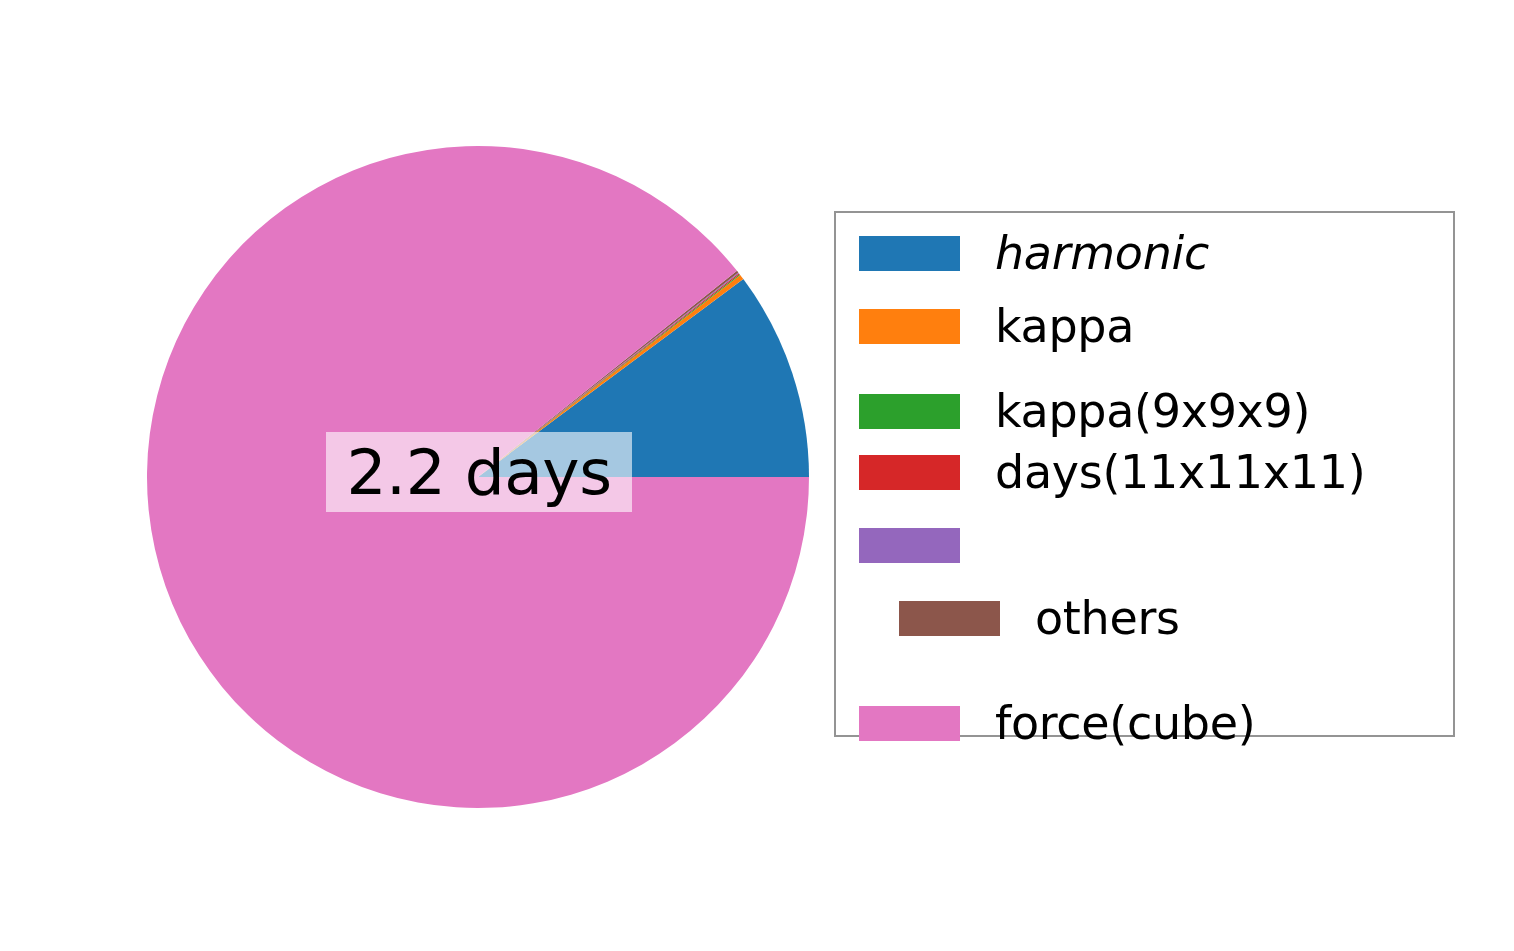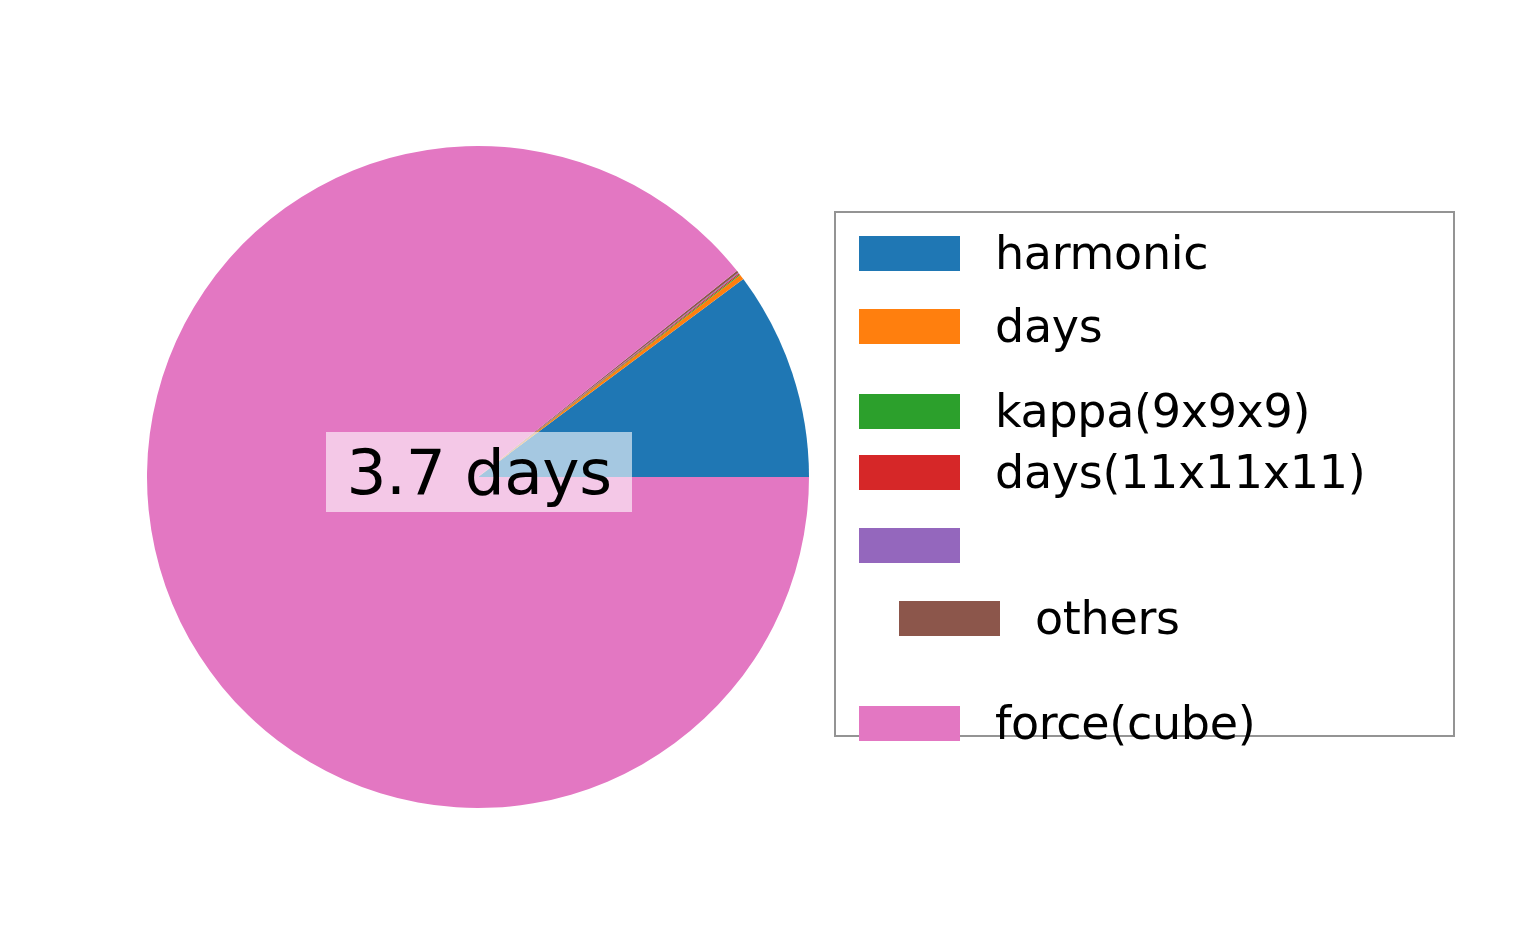--- a/index.html
+++ b/index.html
@@ -103,32 +103,32 @@
           <path d="M 478 477 L 743.3186719922602 279.09345060796124 A 331 331 0 0 0 740.1773593167391 274.95042127808955 Z" fill="#ff7f0e" stroke="none"></path>
           <path d="M 478 477 L 740.1773593167391 274.95042127808955 A 331 331 0 0 0 739.5413090963534 274.1277652408648 Z" fill="#2ca02c" stroke="none"></path>
           <path d="M 478 477 L 739.5413090963534 274.1277652408648 A 331 331 0 0 0 738.9026775688355 273.3071114706942 Z" fill="#d62728" stroke="none"></path>
           <path d="M 478 477 L 738.9026775688355 273.3071114706942 A 331 331 0 0 0 738.2614710372209 272.4884680670993 Z" fill="#9467bd" stroke="none"></path>
           <path d="M 478 477 L 738.2614710372209 272.4884680670993 A 331 331 0 0 0 736.9713583008506 270.85724465843475 Z" fill="#8c564b" stroke="none"></path>
           <path d="M 478 477 L 736.9713583008506 270.85724465843475 A 331 331 0 1 0 809 477.00000000000006 Z" fill="#e377c2" stroke="none"></path>
         </g>
     </svg>
   </div>
 
-  <div id="pie-center-label">3.7 days</div>
+  <div id="pie-center-label">2.2 days</div>
 
   <div id="legend-box">
 
-    <div class="legend-entry" style="top:14px;">
+    <div class="legend-entry" style="top:14px;font-style:italic;">
       <span class="legend-swatch" style="background: rgb(31, 119, 180);"></span>
       <span class="legend-label">harmonic</span>
     </div>
 
     <div class="legend-entry" style="top:87px;">
       <span class="legend-swatch" style="background: rgb(255, 127, 14);"></span>
-      <span class="legend-label">days</span>
+      <span class="legend-label">kappa</span>
     </div>
 
     <div class="legend-entry" style="top:172px;">
       <span class="legend-swatch" style="background: rgb(44, 160, 44);"></span>
       <span class="legend-label">kappa(9x9x9)</span>
     </div>
 
     <div class="legend-entry" style="top:233px;">
       <span class="legend-swatch" style="background: rgb(214, 39, 40);"></span>
       <span class="legend-label">days(11x11x11)</span>

